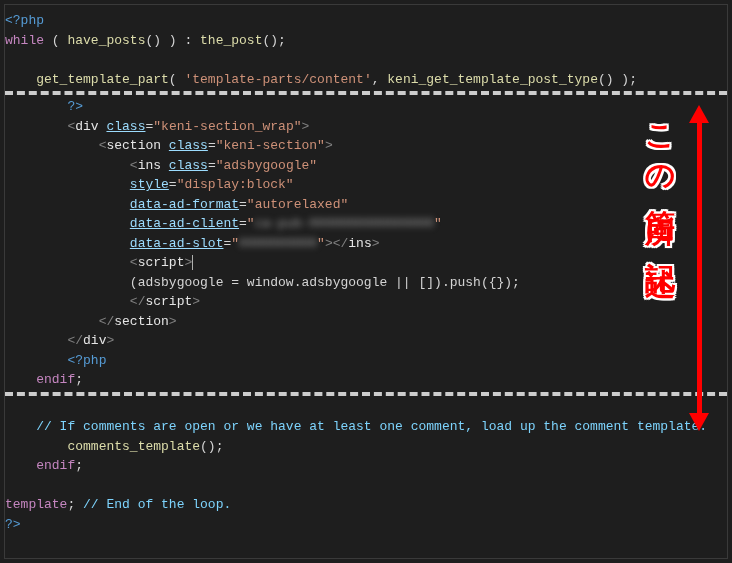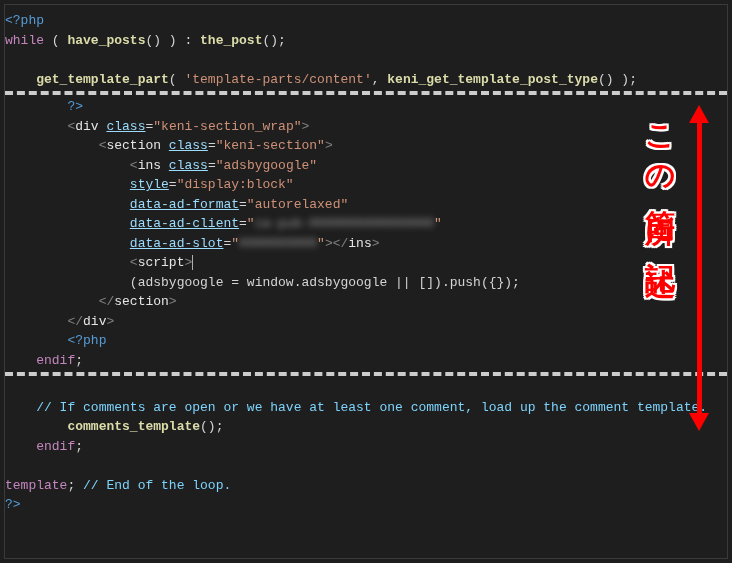--- a/index.html
+++ b/index.html
@@ -25,21 +25,21 @@
       line-height: 1.5;
       height: 100%;
       position: relative;
     }
     .line {
       white-space: pre;
       position: relative;
       padding-left: 0;
     }
     .kw { color: #c586c0; }
-    .fn { color: #dcdcaa; font-weight: bold; }
+    .fn { color: #dcdcaa; }
     .str { color: #ce9178; }
     .tag { color: #808080; }
     .tagname { color: #e5e5e5; }
     .attr { color: #9cdcfe; text-decoration: underline; }
     .comment { color: #7dd3fc; }
     .comment-jp { color: #6a9955; }
     .punct { color: #d4d4d4; }
     .php-tag { color: #569cd6; }
     .blur {
       filter: blur(3px);
@@ -113,20 +113,21 @@
   <div class="line">        <span class="php-tag">?&gt;</span></div>
   <div class="line">        <span class="tag">&lt;</span><span class="tagname">div</span> <span class="attr">class</span><span class="punct">=</span><span class="str">"keni-section_wrap"</span><span class="tag">&gt;</span></div>
   <div class="line">            <span class="tag">&lt;</span><span class="tagname">section</span> <span class="attr">class</span><span class="punct">=</span><span class="str">"keni-section"</span><span class="tag">&gt;</span></div>
   <div class="line">                <span class="tag">&lt;</span><span class="tagname">ins</span> <span class="attr">class</span><span class="punct">=</span><span class="str">"adsbygoogle"</span></div>
   <div class="line">                <span class="attr">style</span><span class="punct">=</span><span class="str">"display:block"</span></div>
   <div class="line">                <span class="attr">data-ad-format</span><span class="punct">=</span><span class="str">"autorelaxed"</span></div>
   <div class="line">                <span class="attr">data-ad-client</span><span class="punct">=</span><span class="str">"<span class="blur">ca-pub-0000000000000000</span>"</span></div>
   <div class="line">                <span class="attr">data-ad-slot</span><span class="punct">=</span><span class="str">"<span class="blur">0000000000</span>"</span><span class="tag">&gt;&lt;/</span><span class="tagname">ins</span><span class="tag">&gt;</span></div>
   <div class="line">                <span class="tag">&lt;</span><span class="tagname">script</span><span class="tag">&gt;</span><span class="cursor"></span></div>
   <div class="line">                <span class="punct">(adsbygoogle = window.adsbygoogle || []).push({});</span></div>
+  <div class="line">                <span class="tag">&lt;/</span><span class="tagname">script</span><span class="tag">&gt;</span></div>
   <div class="line">            <span class="tag">&lt;/</span><span class="tagname">section</span><span class="tag">&gt;</span></div>
   <div class="line">        <span class="tag">&lt;/</span><span class="tagname">div</span><span class="tag">&gt;</span></div>
   <div class="line">        <span class="php-tag">&lt;?php</span></div>
   <div class="line">    <span class="kw">endif</span><span class="punct">;</span></div>
 
   <div class="dashed-border"></div>
 
   <div class="line">&nbsp;</div>
   <div class="line">    <span class="comment">// If comments are open or we have at least one comment, load up the comment template.</span></div>
   <div class="line">        <span class="fn">comments_template</span><span class="punct">();</span></div>

